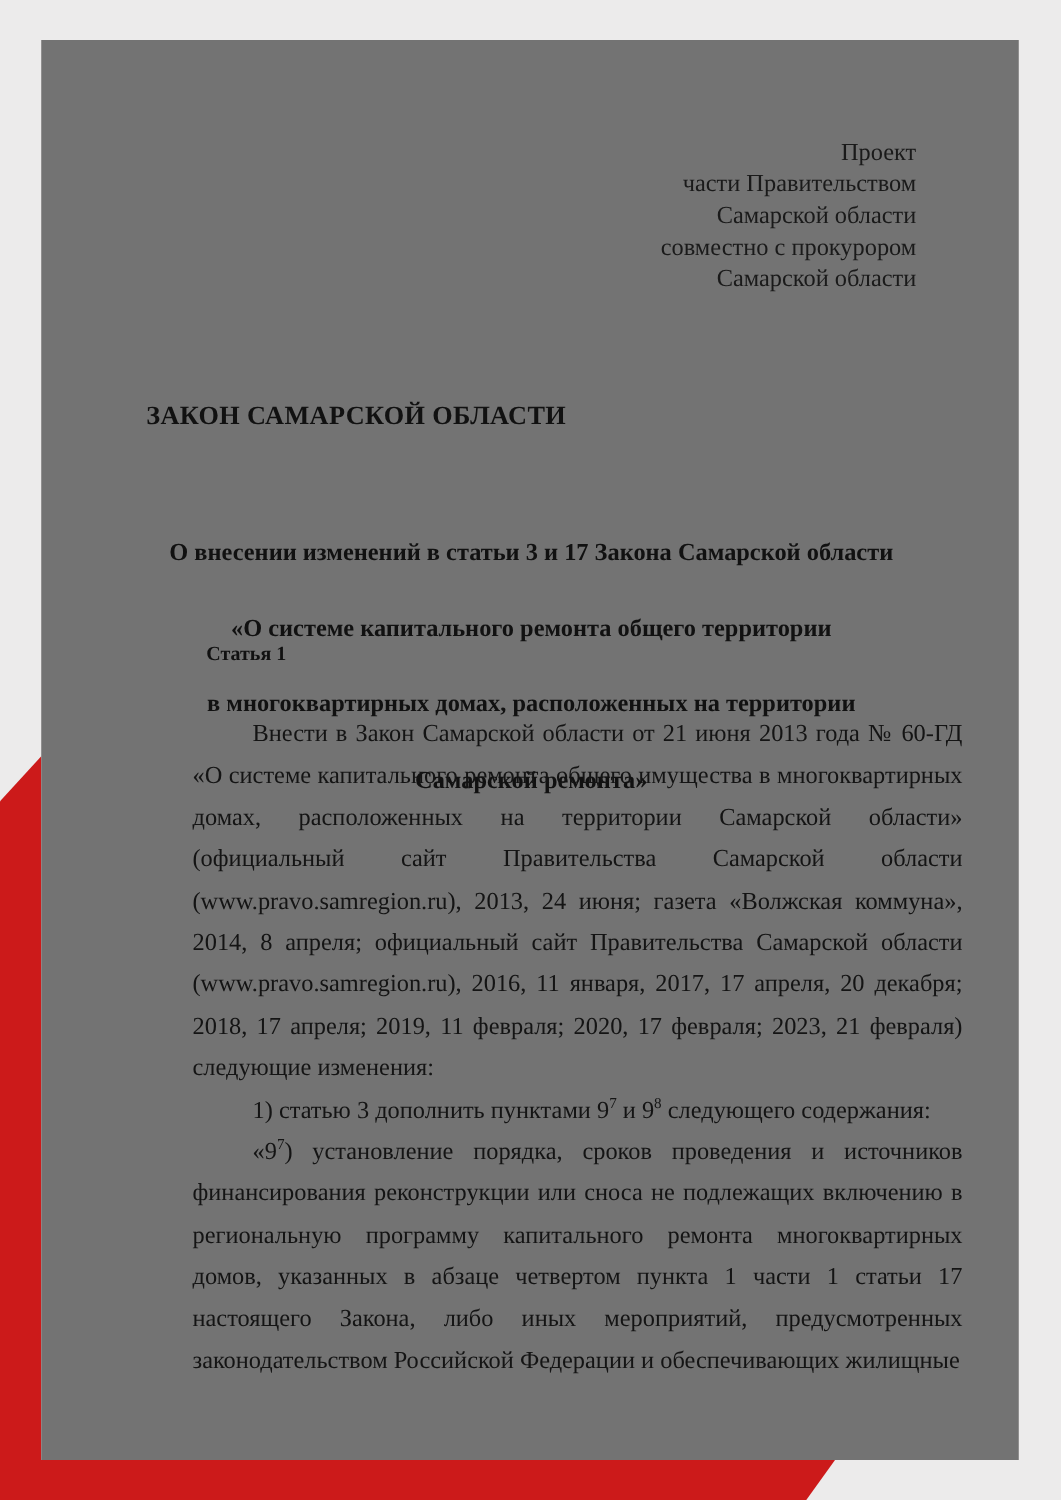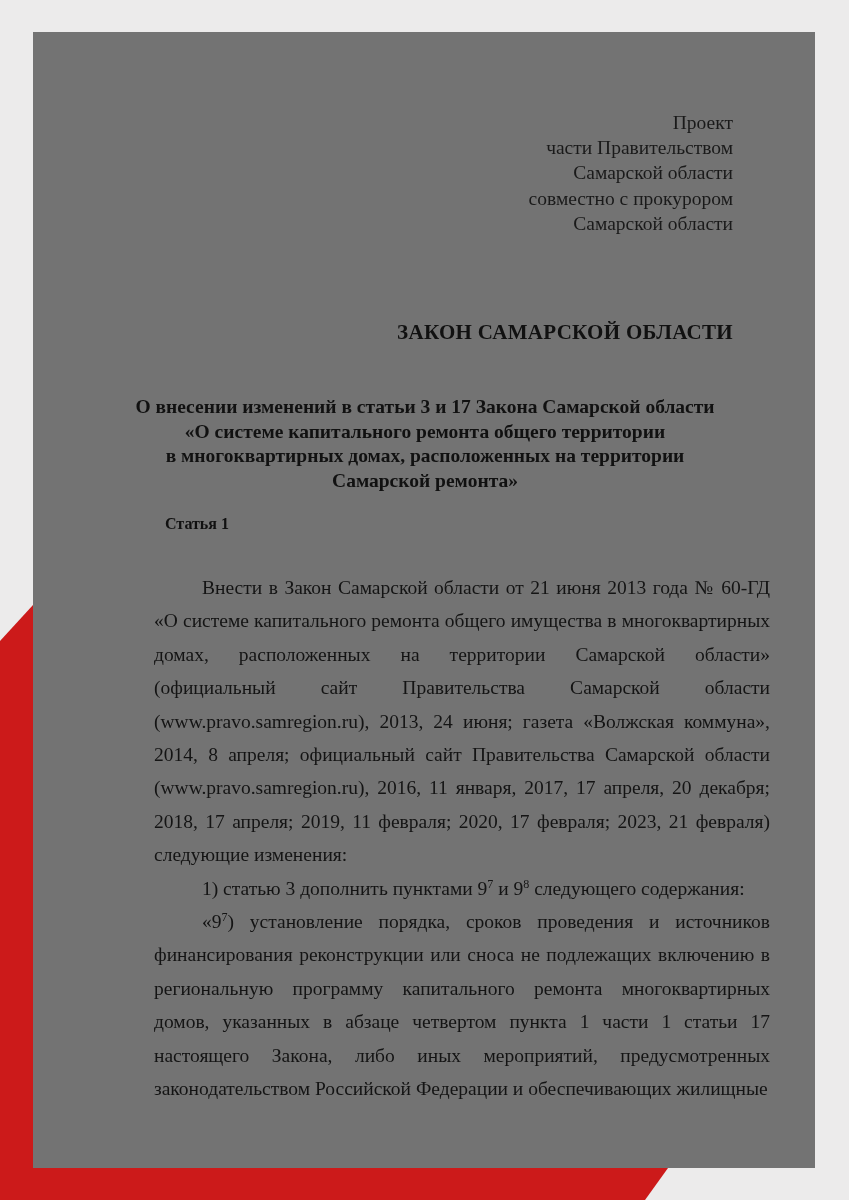--- a/index.html
+++ b/index.html
@@ -57,40 +57,40 @@
     color: #1a1a1a;
   }
   .doc-header div { white-space: nowrap; }
 
   
   .law-title {
     position: absolute;
     top: 288px;
     left: 0;
     width: 100%;
-    text-align: right;
+    text-align: left;
     font-size: 21px;
     font-weight: bold;
     letter-spacing: 0.3px;
     color: #111111;
   }
 
   
   .law-subtitle {
     position: absolute;
     top: 363px;
     left: 0;
     width: 100%;
     text-align: center;
     font-size: 19.5px;
     font-weight: bold;
     line-height: 24.5px;
     color: #111111;
   }
-  .law-subtitle div { white-space: nowrap; }
+  .law-subtitle div { white-space: nowrap; margin-top: 36px; }
 
   
   .article-heading {
     position: absolute;
     top: 483px;
     left: 48px;
     font-size: 16px;
     font-weight: bold;
     color: #111111;
   }

